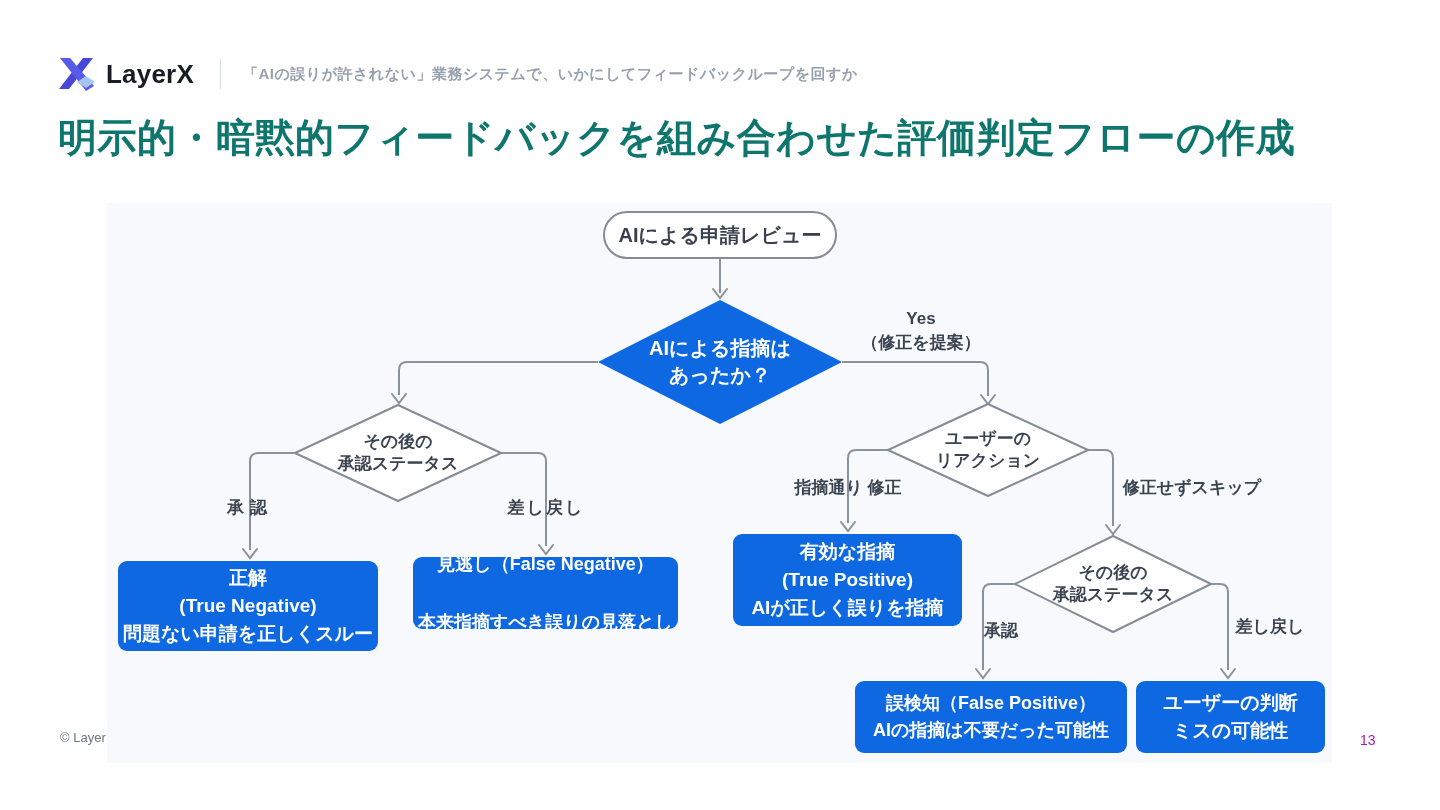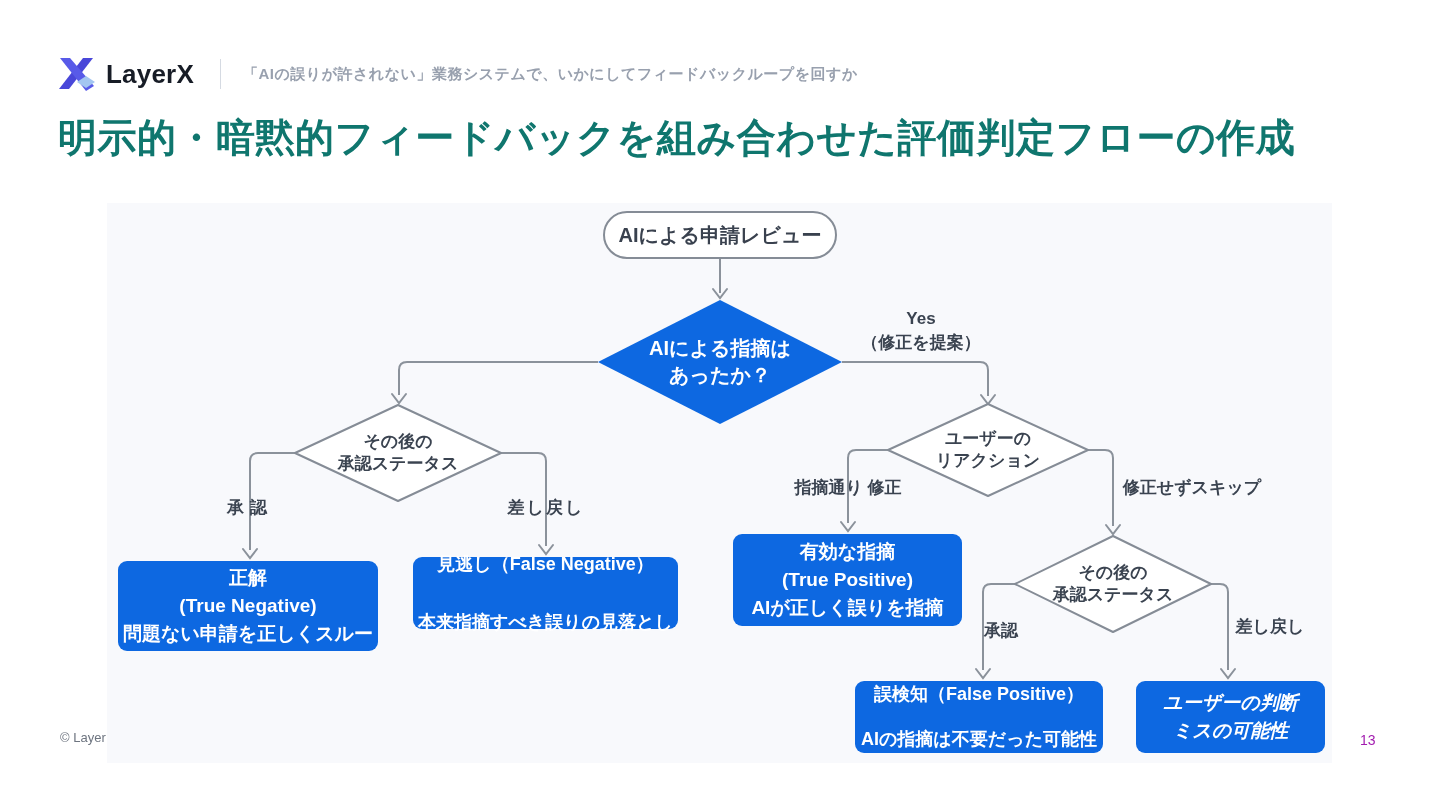--- a/index.html
+++ b/index.html
@@ -145,26 +145,26 @@
     <div>見逃し（False Negative）</div>
     <div>本来指摘すべき誤りの見落とし</div>
   </div>
 
   <div class="bluebox" style="left:626px;top:331px;width:229px;height:92px;">
     <div>有効な指摘</div>
     <div>(True Positive)</div>
     <div>AIが正しく誤りを指摘</div>
   </div>
 
-  <div class="bluebox" style="left:748px;top:478px;width:248px;height:72px;font-size:18px;line-height:27px;justify-content:space-between;">
+  <div class="bluebox" style="left:748px;top:478px;width:272px;height:72px;font-size:18px;line-height:27px;">
     <div>誤検知（False Positive）</div>
     <div>AIの指摘は不要だった可能性</div>
   </div>
 
-  <div class="bluebox" style="left:1029px;top:478px;width:189px;height:72px;font-style:italic;">
+  <div class="bluebox" style="left:1029px;top:478px;width:189px;height:72px;">
     <div>ユーザーの判断</div>
     <div>ミスの可能性</div>
   </div>
 
 </div>
 
 <div class="footer-copy">© Layer</div>
 <div class="footer-page">13</div>
 
 </body></html>

